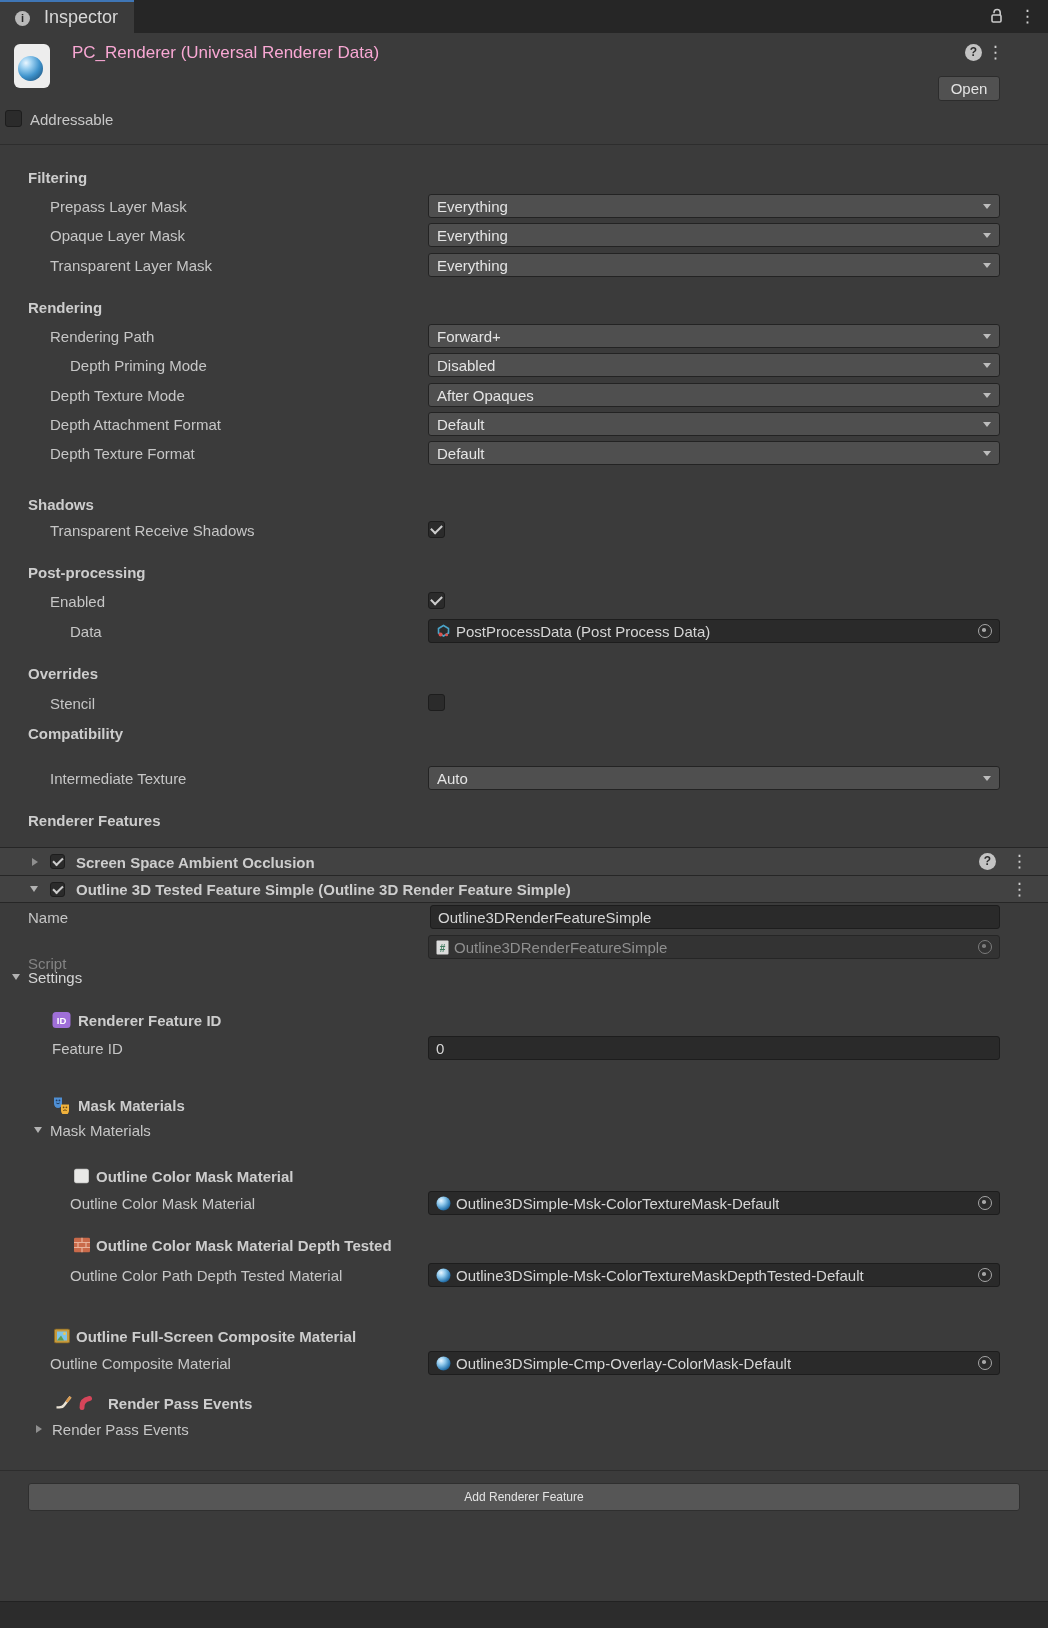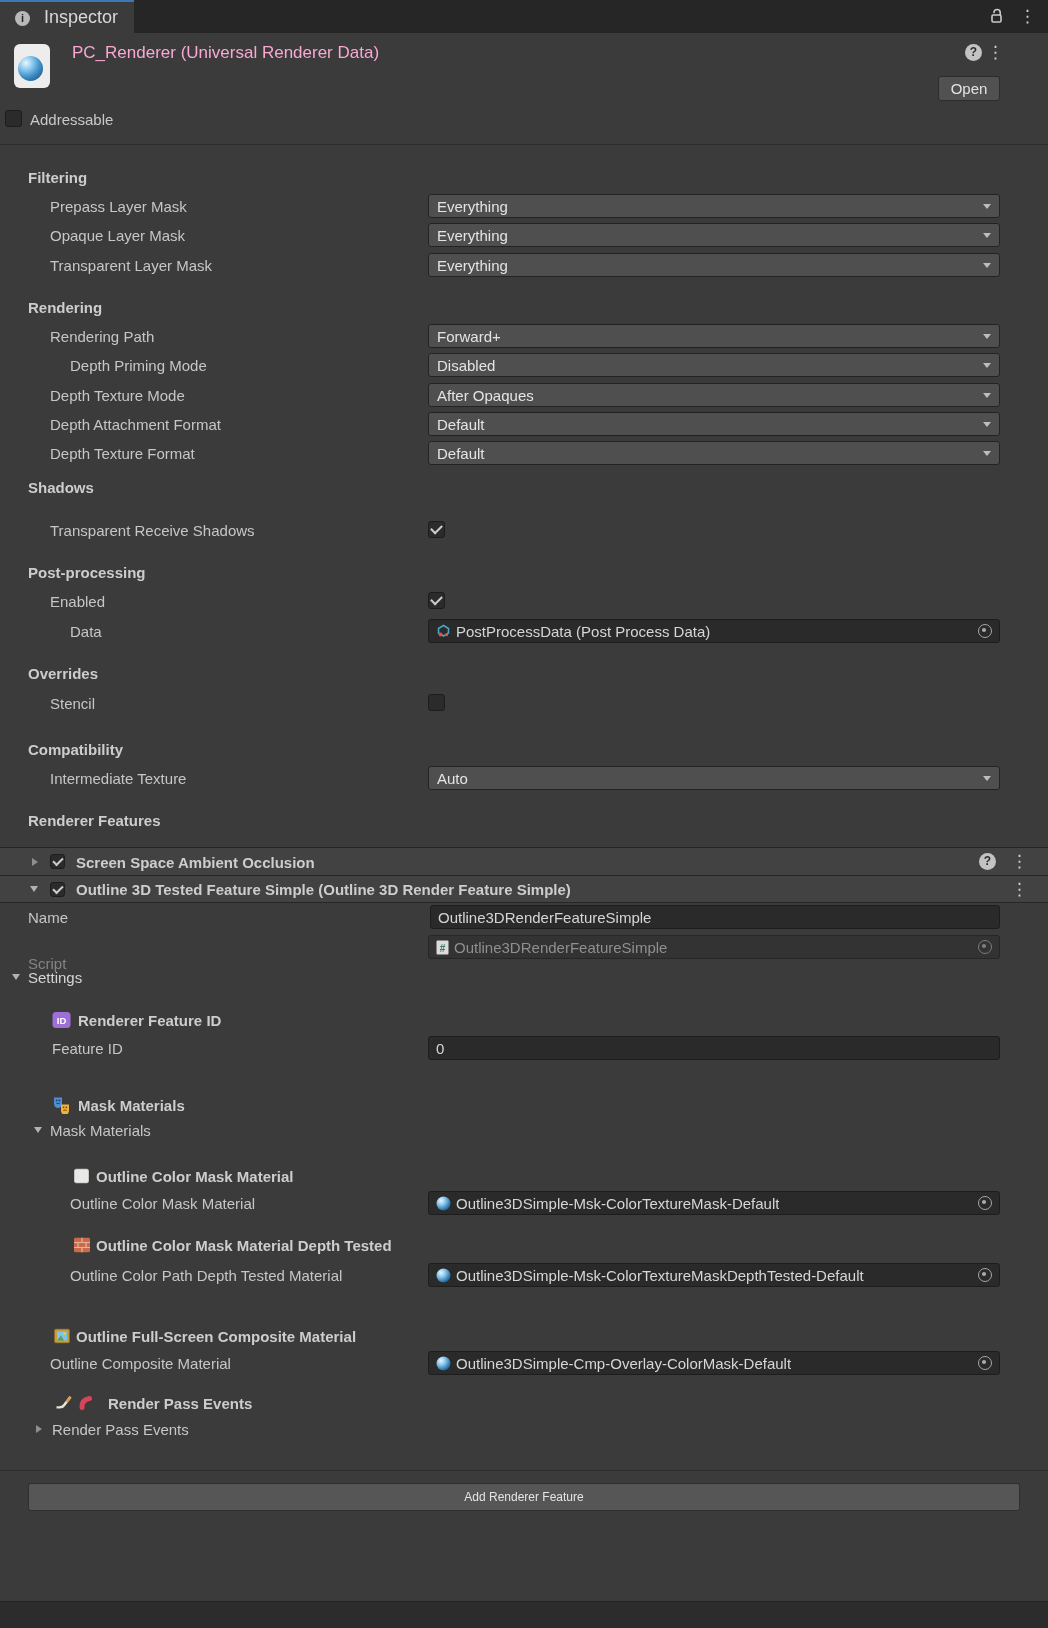--- a/index.html
+++ b/index.html
@@ -166,21 +166,21 @@
     </div>
   </div>
   <div class="r" style="top:439px">
     <span class="lbl x50">Depth Texture Format</span>
     <div class="ctrl dd">
       <span>Default</span>
       <span class="caret"></span>
     </div>
   </div>
 
-  <div class="r" style="top:473px">
+  <div class="r" style="top:490px">
     <span class="lbl bold x28">Shadows</span>
   </div>
   <div class="r" style="top:516px">
     <span class="lbl x50">Transparent Receive Shadows</span>
     <span class="cb ctrl-cb">
       <span class="ck"></span>
     </span>
   </div>
 
   <div class="r" style="top:558px">
@@ -206,21 +206,21 @@
   </div>
 
   <div class="r" style="top:659px">
     <span class="lbl bold x28">Overrides</span>
   </div>
   <div class="r" style="top:689px">
     <span class="lbl x50">Stencil</span>
     <span class="cb ctrl-cb"></span>
   </div>
 
-  <div class="r" style="top:735px">
+  <div class="r" style="top:719px">
     <span class="lbl bold x28">Compatibility</span>
   </div>
   <div class="r" style="top:764px">
     <span class="lbl x50">Intermediate Texture</span>
     <div class="ctrl dd">
       <span>Auto</span>
       <span class="caret"></span>
     </div>
   </div>
 

